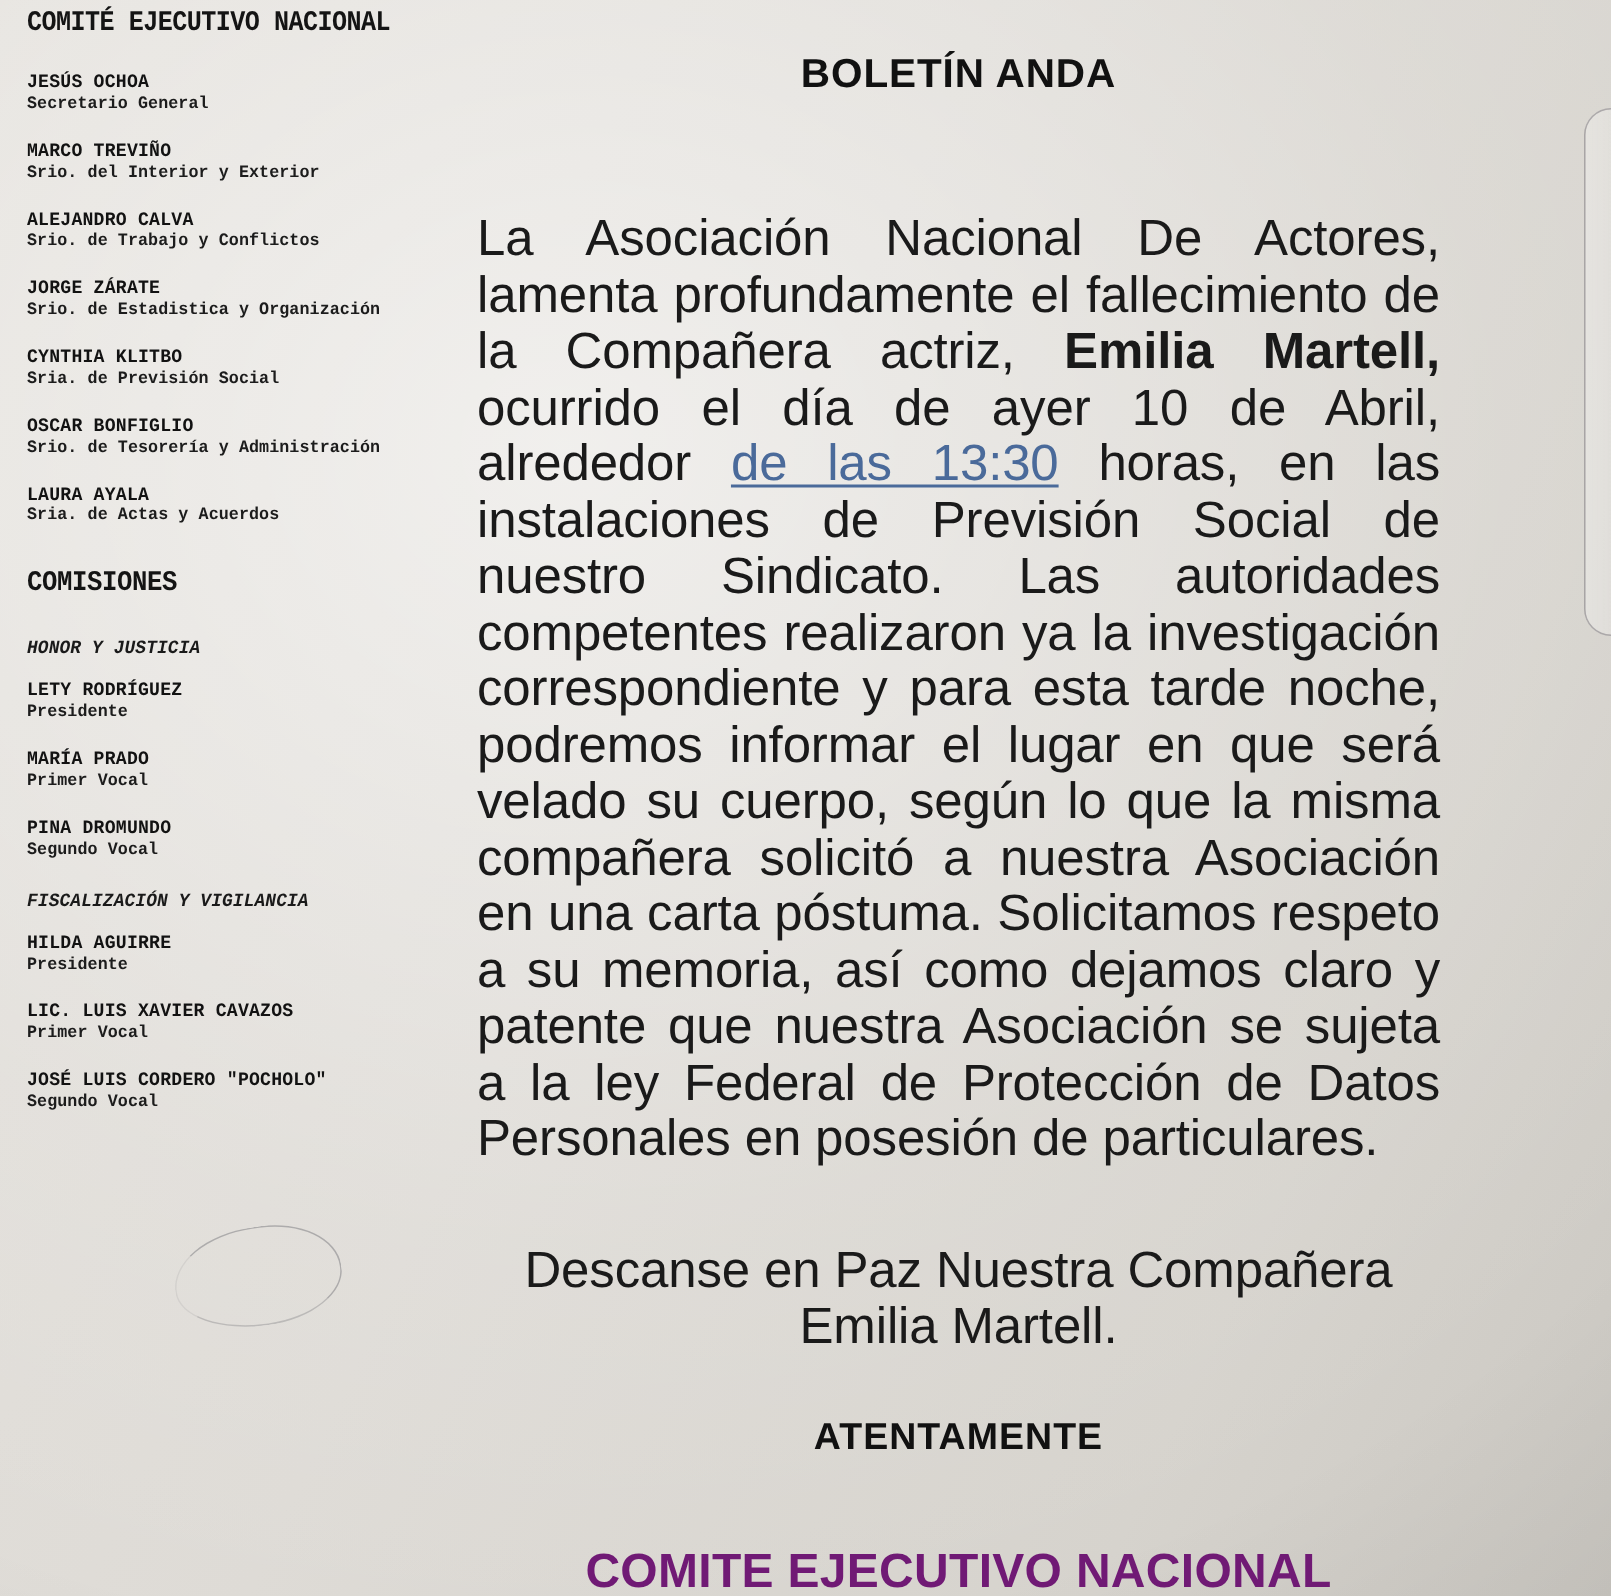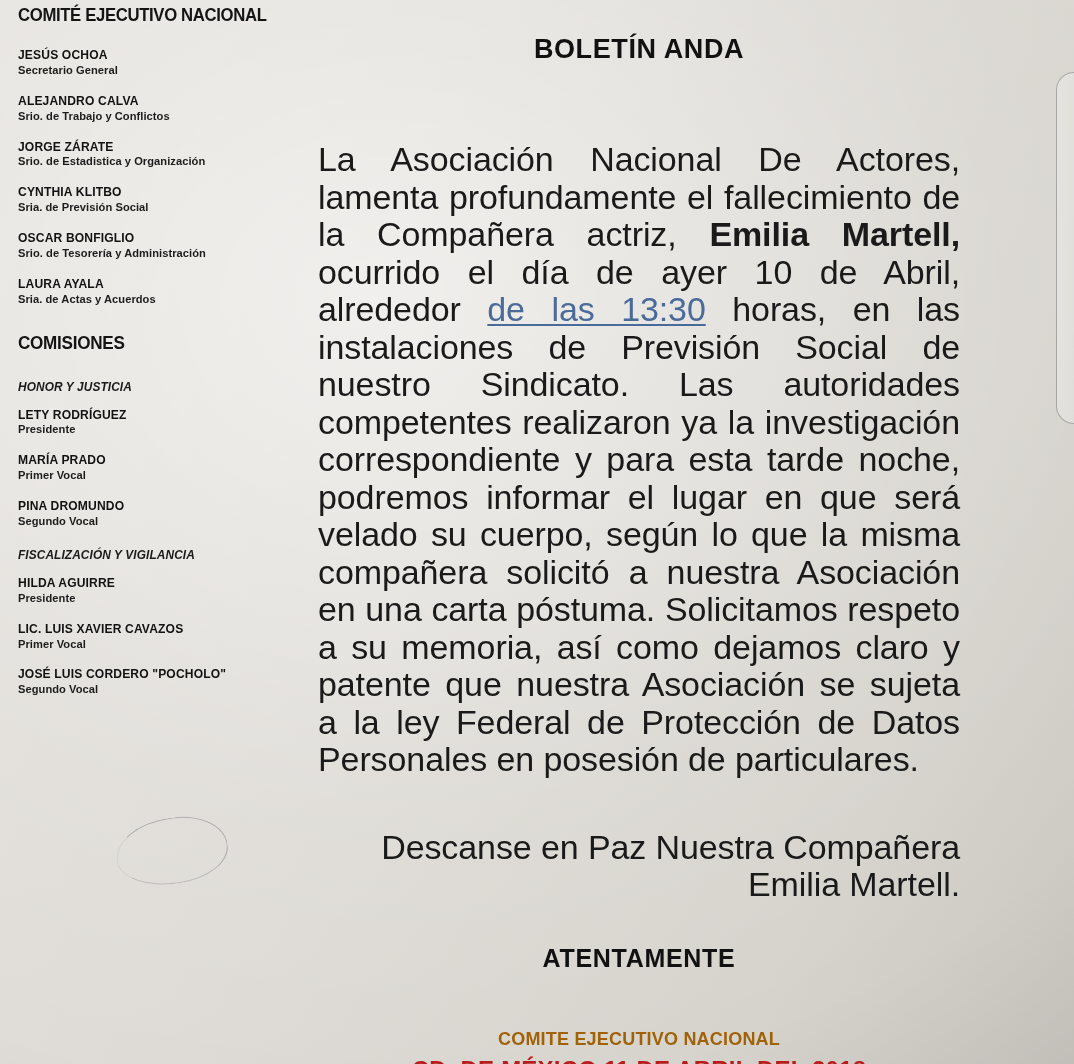--- a/index.html
+++ b/index.html
@@ -28,20 +28,21 @@
   }
   #content { position: absolute; inset: 0; }
 
   
   #sidebar {
     position: absolute;
     left: 18px;
     top: 0px;
     width: 268px;
     height: 960px;
+    font-family: Liberation Mono, monospace;
   }
   .side-title {
     font-weight: bold;
     font-size: 19px;
     letter-spacing: -0.4px;
     transform: scaleX(0.88);
     transform-origin: left center;
     margin-top: 4px;
     margin-bottom: 22px;
     white-space: nowrap;
@@ -126,42 +127,42 @@
     text-justify: inter-word;
     font-size: 34px;
     line-height: 37.5px;
     letter-spacing: -0.1px;
     color: #1a1a1a;
     margin: 0;
   }
   #par-main { margin-top: 76px; }
   #par-rip {
     margin-top: 50px;
-    text-align: right;
+    text-align: center;
   }
   .b { font-weight: bold; }
   .link {
     color: #4a6a9a;
     text-decoration: underline;
     text-underline-offset: 3px;
     text-decoration-thickness: 1.5px;
   }
   #sign-block { margin-top: 40px; text-align: center; }
   #atentamente {
     font-weight: bold;
     font-size: 25px;
     letter-spacing: 0.7px;
     color: #111;
   }
   #sign-org {
     font-weight: bold;
-    font-size: 18px;
+    font-size: 32px;
     letter-spacing: 0.2px;
     margin-top: 56px;
-    color: #a16207;
+    color: #701a75;
   }
   #sign-place {
     font-weight: bold;
     font-size: 24px;
     letter-spacing: 0.2px;
     margin-top: 6px;
     color: #b91c1c;
   }
 
   
@@ -187,20 +188,24 @@
 
     <div id="sidebar">
 
       <div class="side-title">COMITÉ EJECUTIVO NACIONAL</div>
 
       <div class="person">
         <div class="person-name">JESÚS OCHOA</div>
         <div class="person-role">Secretario General</div>
       </div>
       <div class="person">
+        <div class="person-name">MARCO TREVIÑO</div>
+        <div class="person-role">Srio. del Interior y Exterior</div>
+      </div>
+      <div class="person">
         <div class="person-name">ALEJANDRO CALVA</div>
         <div class="person-role">Srio. de Trabajo y Conflictos</div>
       </div>
       <div class="person">
         <div class="person-name">JORGE ZÁRATE</div>
         <div class="person-role">Srio. de Estadistica y Organización</div>
       </div>
       <div class="person">
         <div class="person-name">CYNTHIA KLITBO</div>
         <div class="person-role">Sria. de Previsión Social</div>

